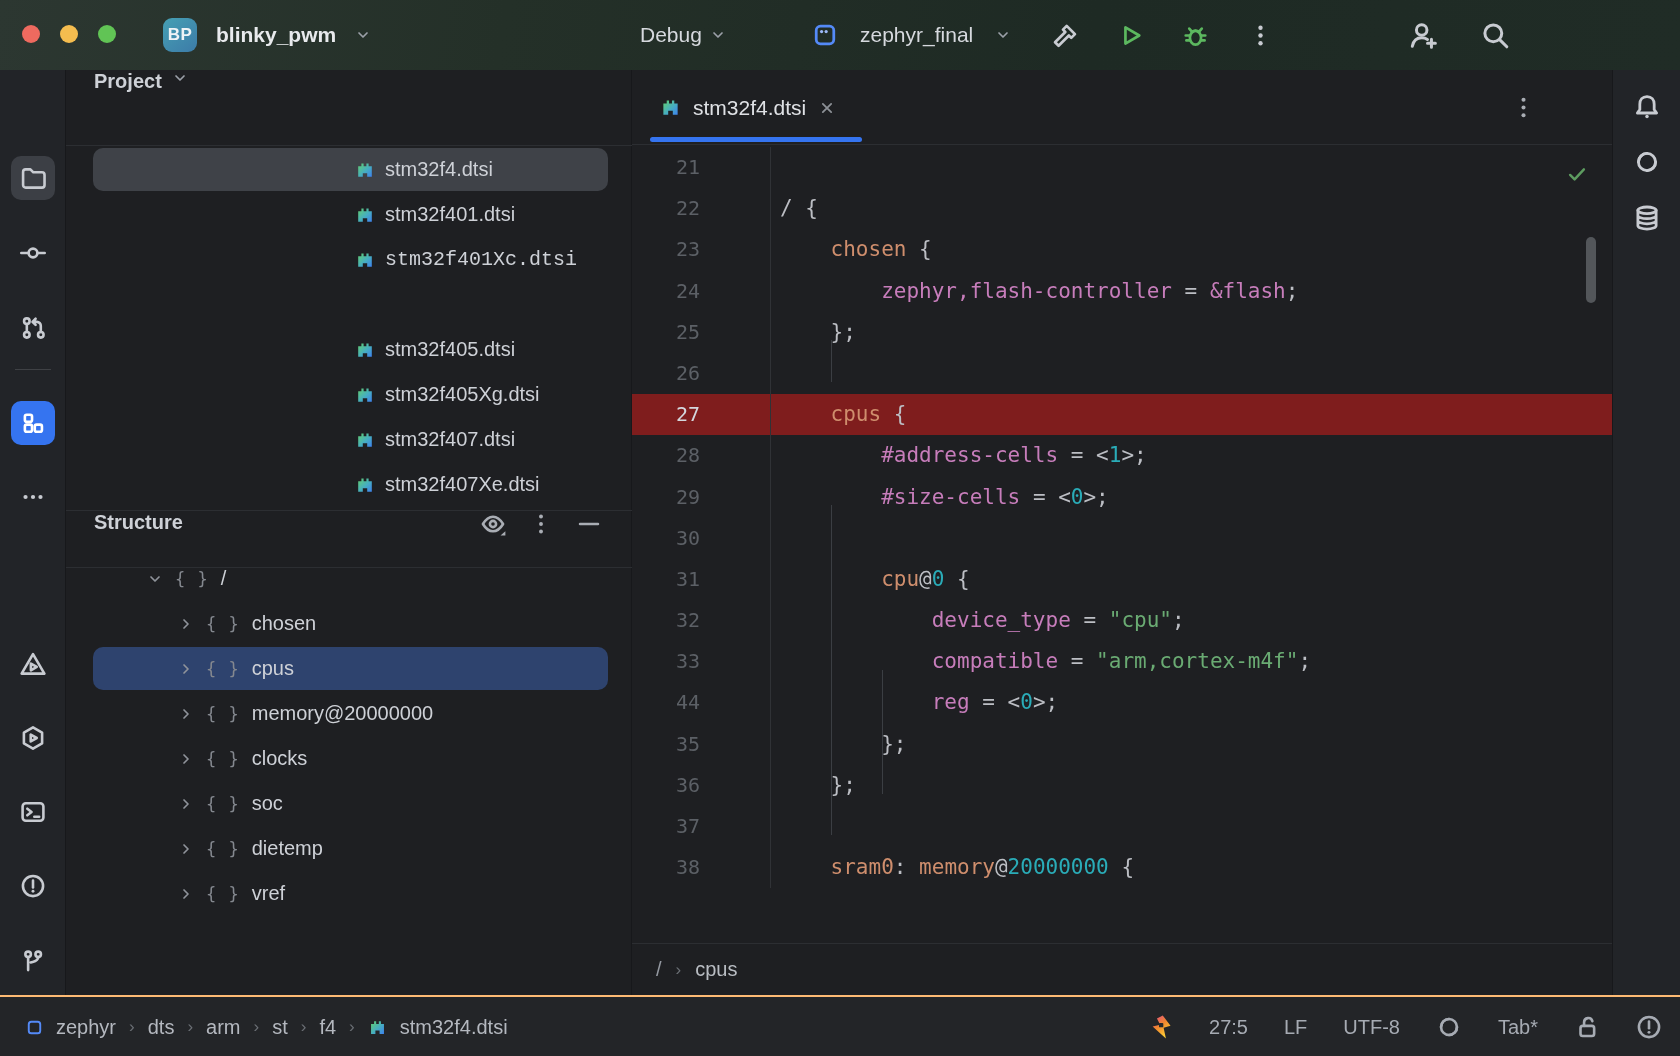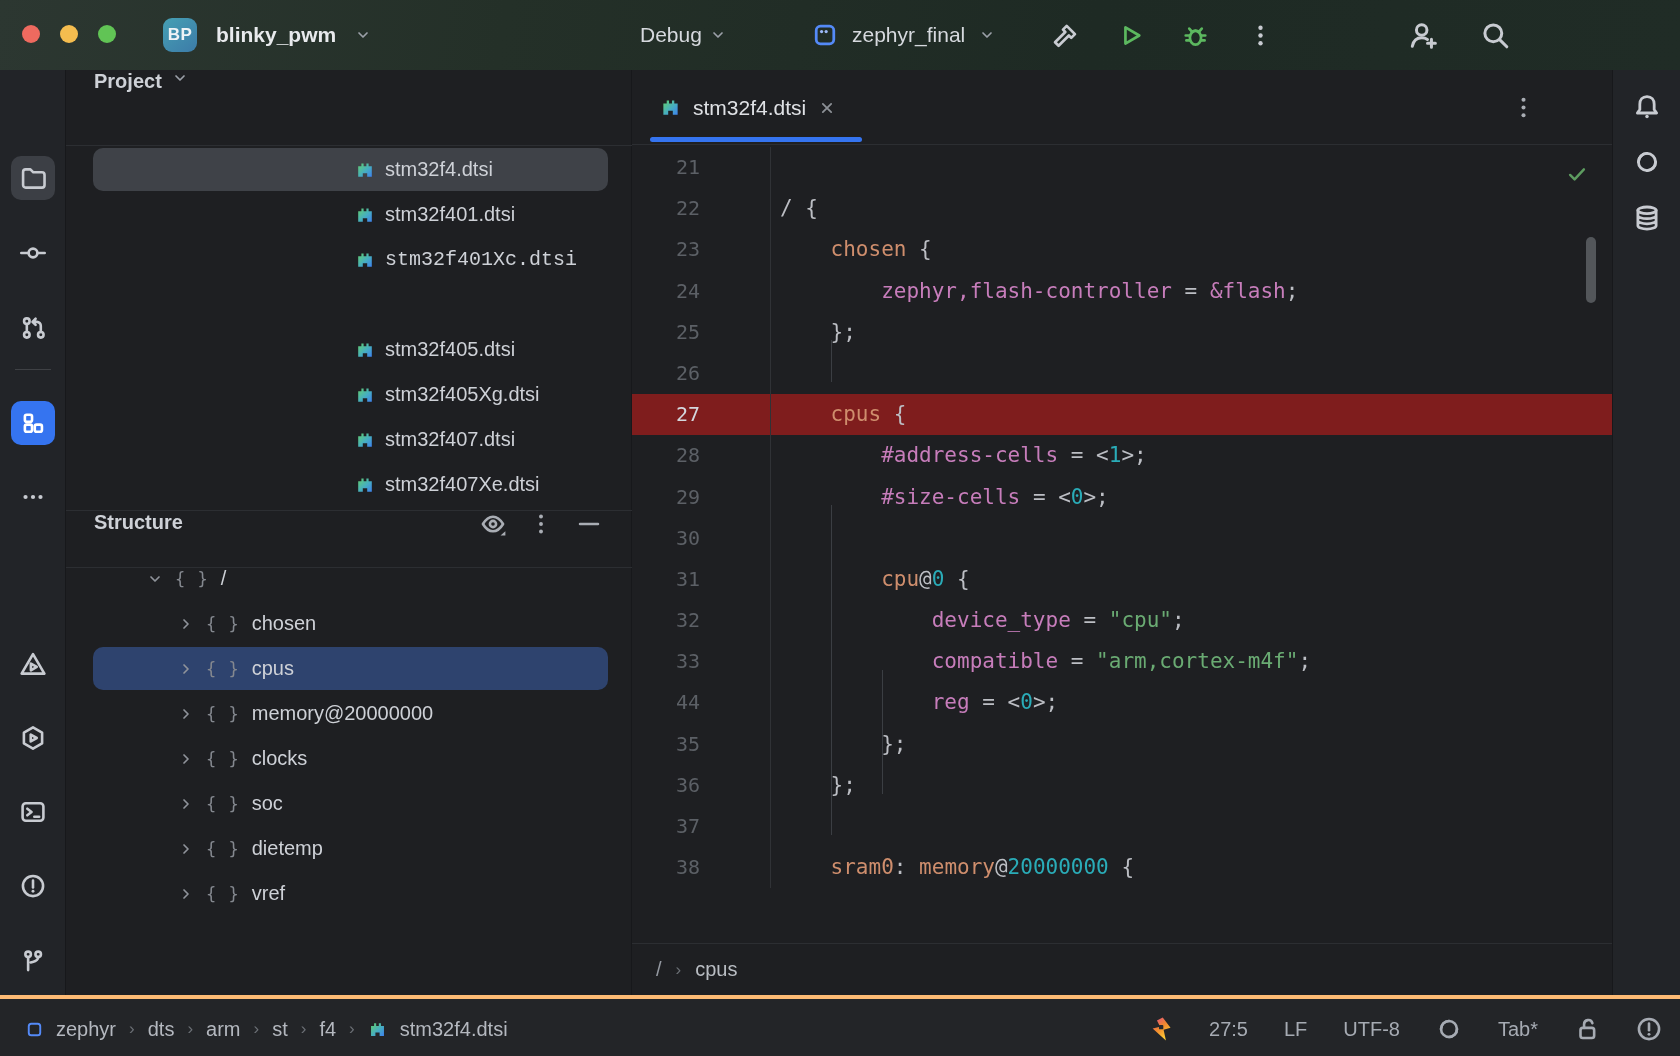--- a/index.html
+++ b/index.html
@@ -66,21 +66,21 @@
   #scroll-thumb { position:absolute; left:954px; top:167px; width:10px; height:66px; border-radius:5px; background:#53565a; }
   #crumbbar { position:absolute; left:0; top:873px; width:980px; height:52px; border-top:1px solid #2c2e32; display:flex; align-items:center; gap:14px; padding-left:24px; font-size:20px; }
   .crumb-sep { color:#6b6f75; font-size:17px; }
   .crumb-item { color:#b9bdc3; }
   .crumb-item.first { color:#9398a0; }
 
   
   #right-stripe { position:absolute; left:1612px; top:70px; width:68px; height:925px; background:#222428; border-left:1px solid #17181b; display:flex; flex-direction:column; align-items:center; gap:28px; padding-top:22px; color:#c8cbd1; }
 
   
-  #statusbar { position:absolute; left:0; top:995px; width:1680px; height:61px; background:#232528; border-top:4px solid #fdba74; }
+  #statusbar { position:absolute; left:0; top:995px; width:1680px; height:61px; background:#232528; border-top:2px solid #fdba74; }
   #status-path { position:absolute; left:26px; top:0; height:60px; display:flex; align-items:center; gap:13px; font-size:20px; color:#b4b8bf; }
   .path-sep { color:#6b6f75; font-size:17px; }
   #status-right { position:absolute; right:18px; top:0; height:60px; display:flex; align-items:center; gap:36px; font-size:20px; color:#a6abb3; }
 </style>
 </head>
 <body>
 
 <svg width="0" height="0" style="position:absolute" aria-hidden="true">
   <defs>
     <linearGradient id="gfile" x1="0" y1="0" x2="1" y2="1">
@@ -119,21 +119,21 @@
   </div>
 
 
   <div class="tb-group" style="left:640px;gap:8px">
     <span>Debug</span>
     <svg class="chev" width="16" height="16">
         <use href="#ic-chevdown"></use>
       </svg>
   </div>
 
-  <div class="tb-group" style="left:812px;gap:14px">
+  <div class="tb-group" style="left:812px;gap:22px">
     <svg width="26" height="26" viewBox="0 0 16 16">
       <rect x="2.6" y="2.6" width="10.8" height="10.8" rx="2.6" fill="none" stroke="#548af7" stroke-width="1.7"></rect>
       <circle cx="5.9" cy="5.9" r="1" fill="#9db9f8"></circle>
         <circle cx="8.7" cy="5.9" r="1" fill="#9db9f8"></circle>
     </svg>
     <span>zephyr_final</span>
     <svg class="chev" width="16" height="16">
         <use href="#ic-chevdown"></use>
       </svg>
   </div>

